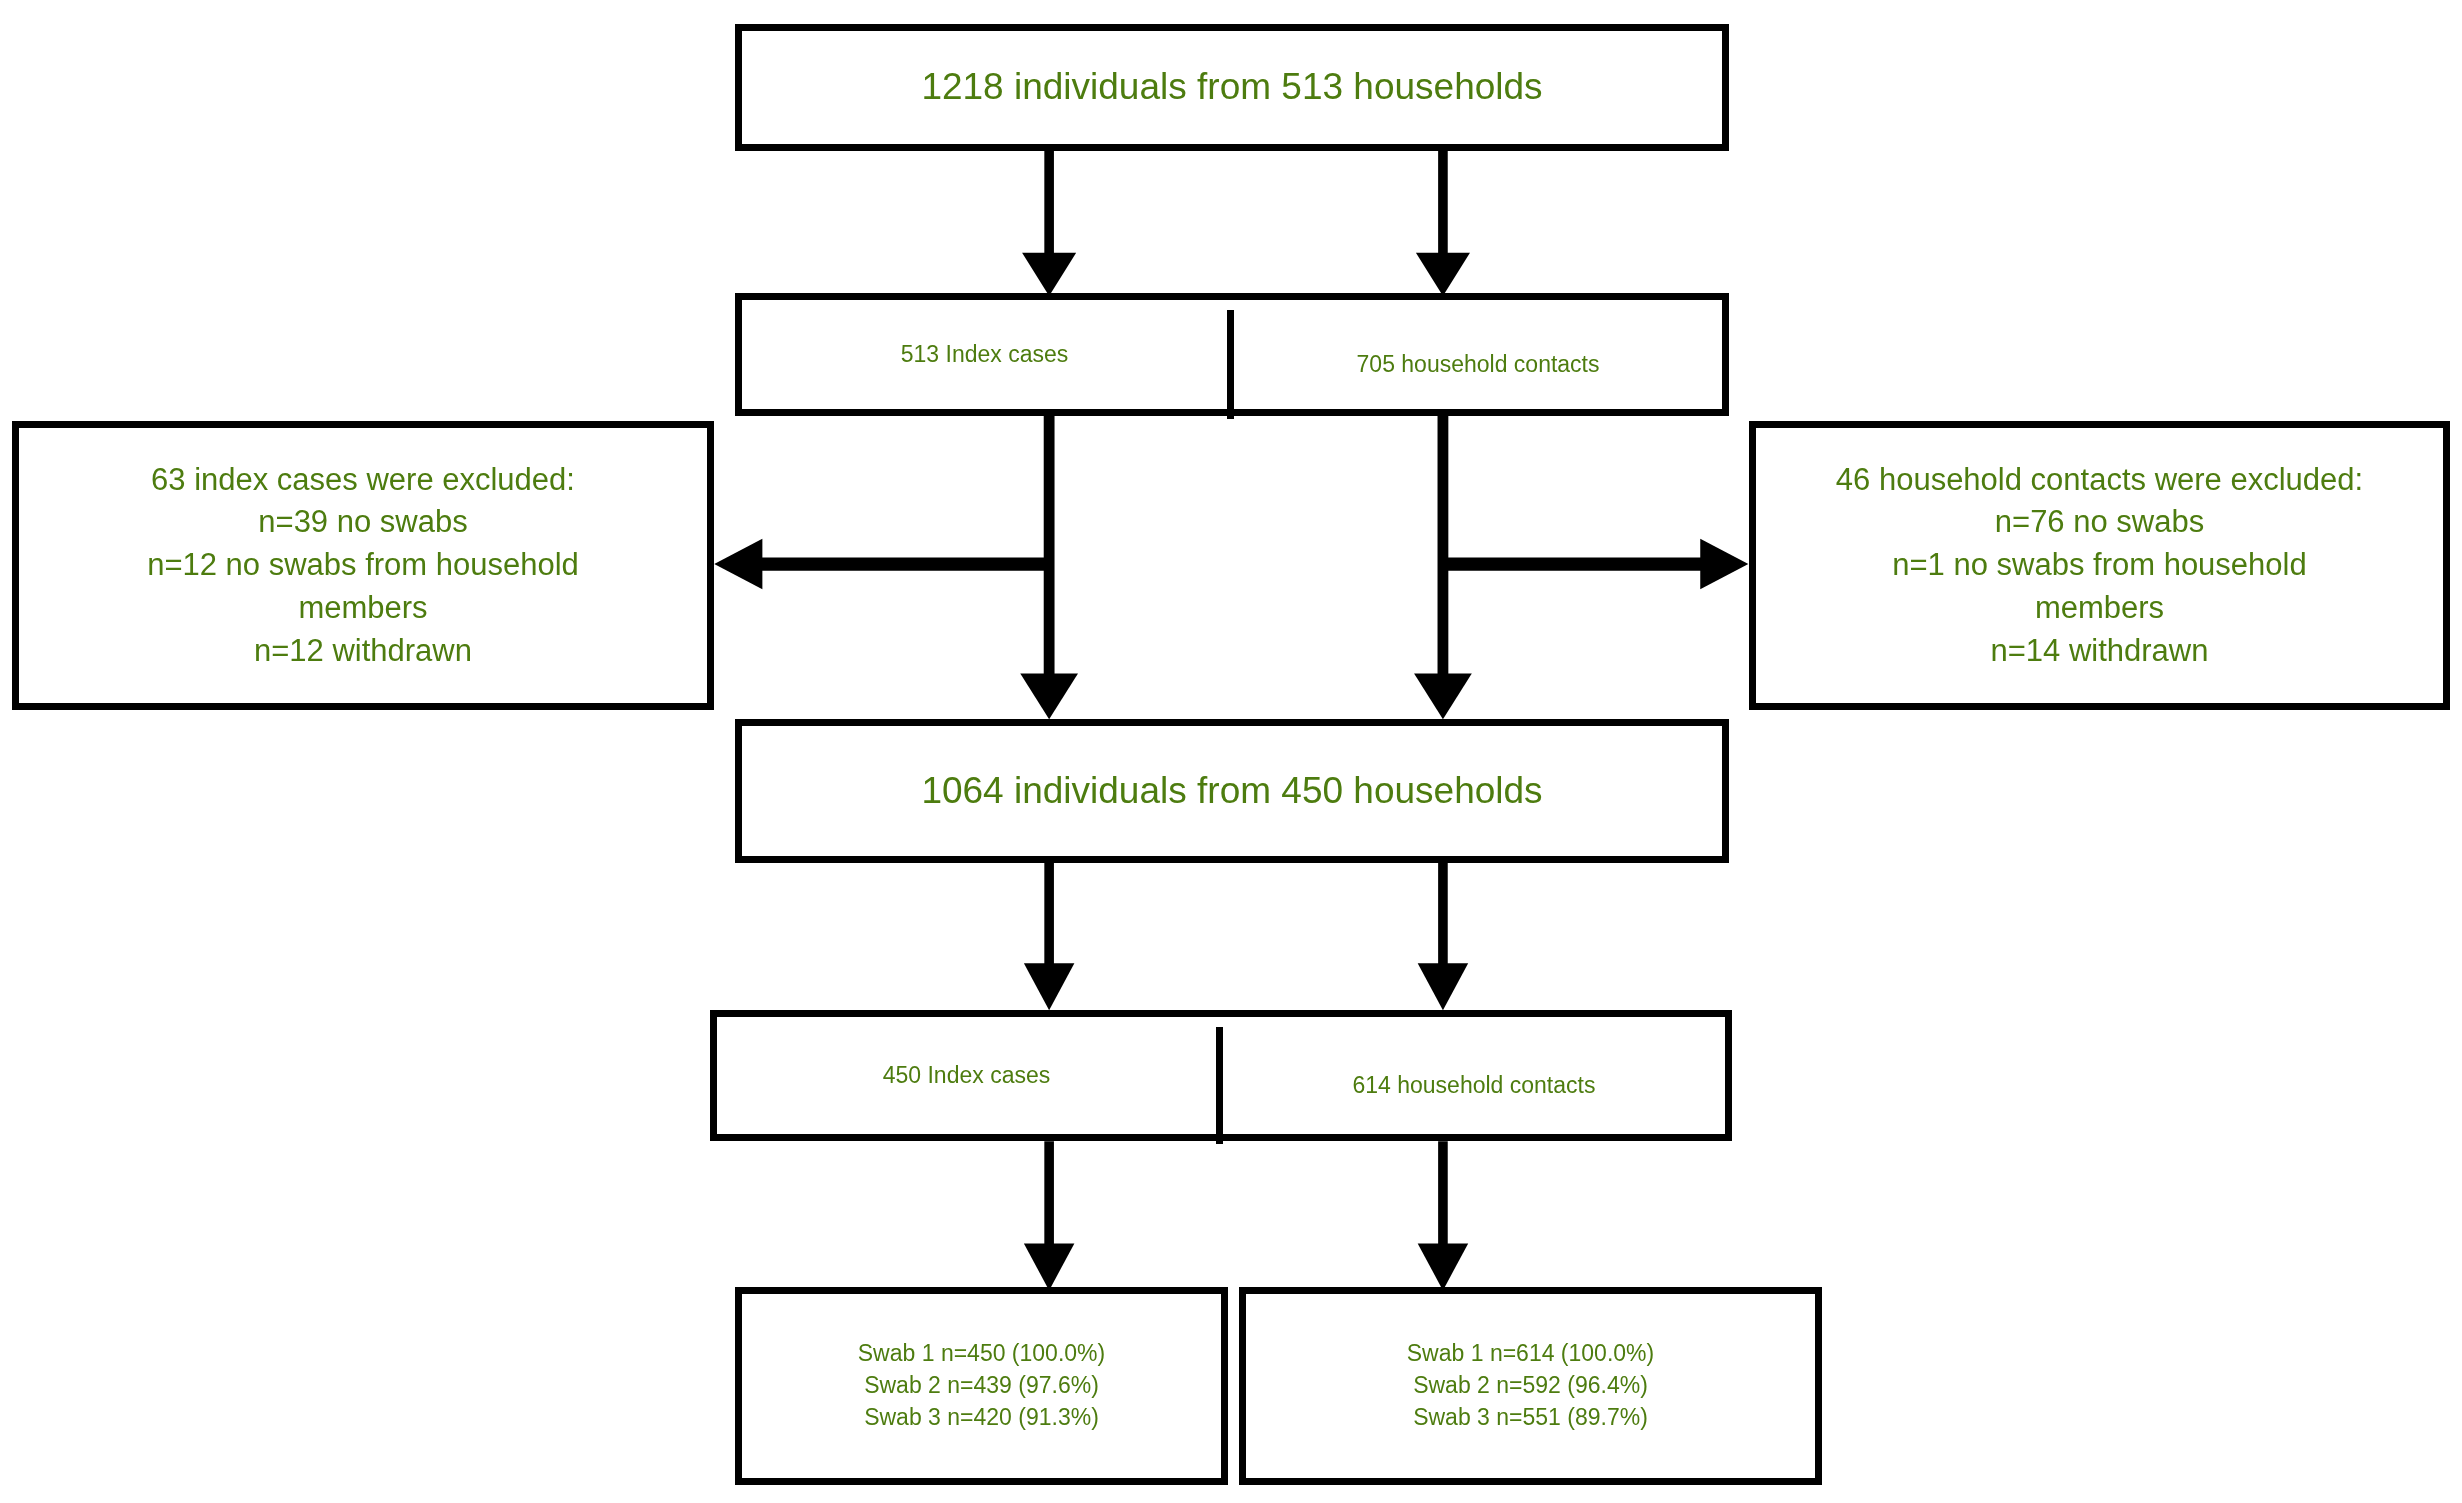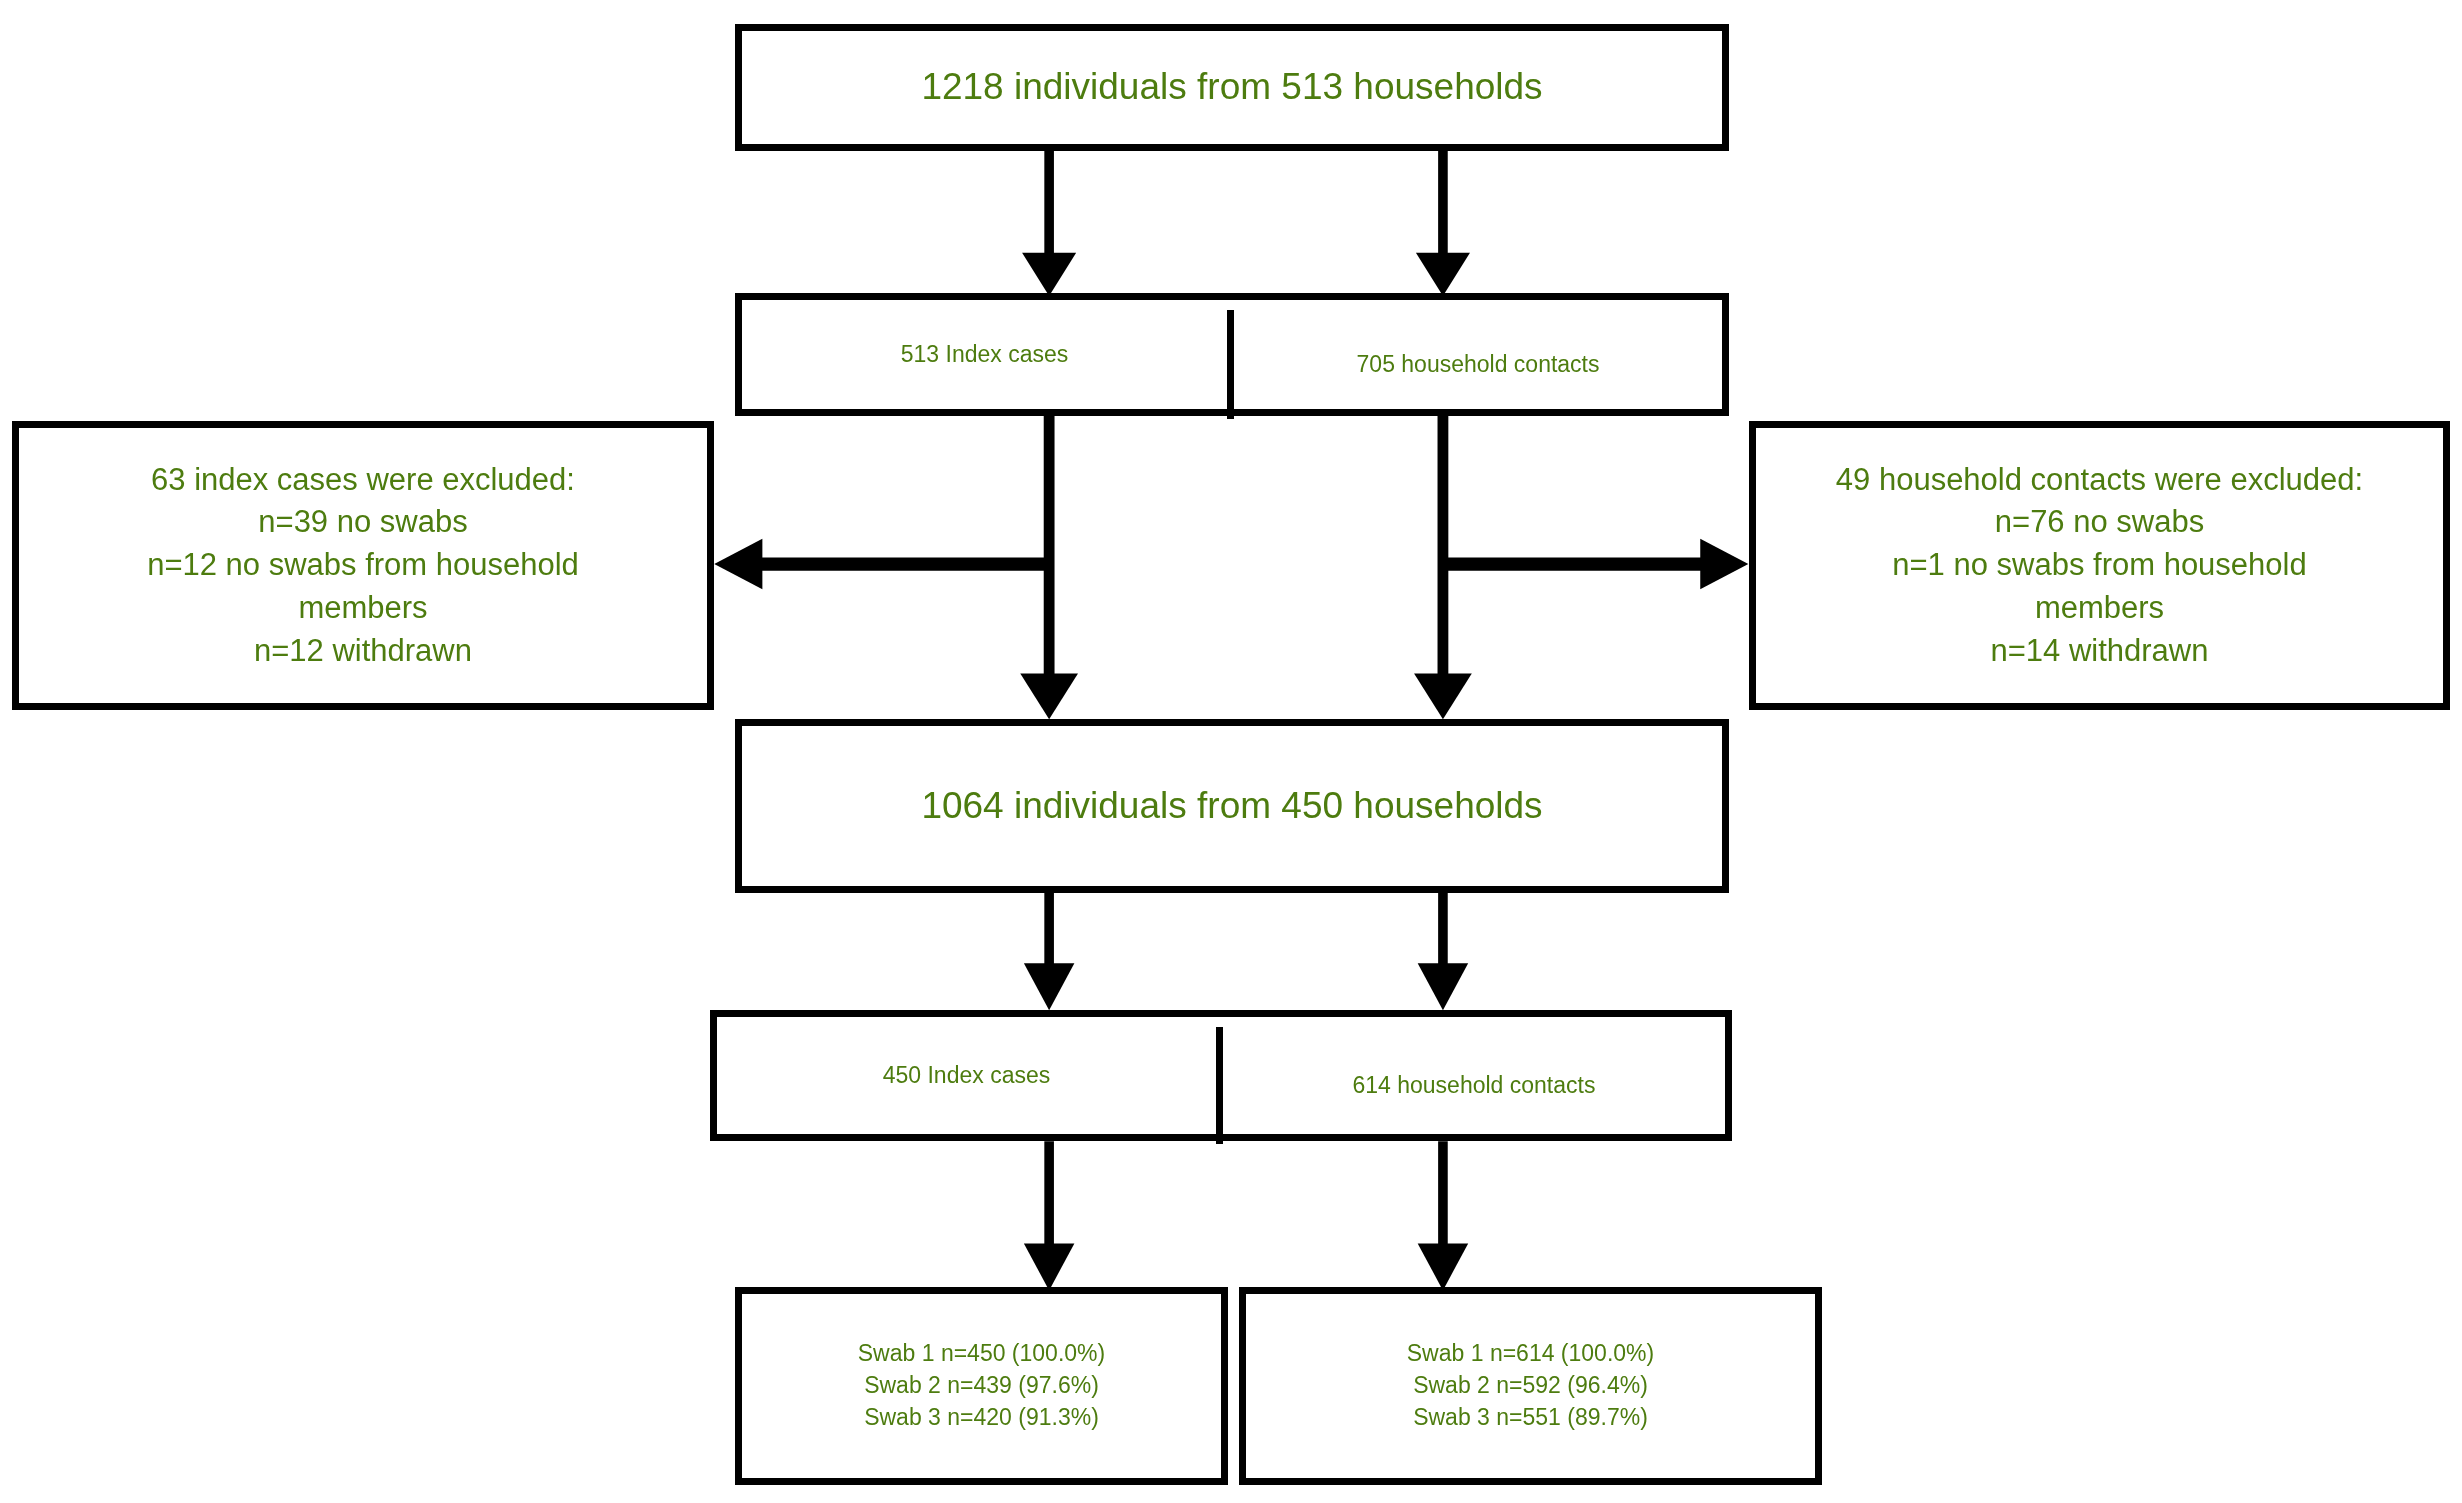--- a/index.html
+++ b/index.html
@@ -148,29 +148,29 @@
       <div>63 index cases were excluded:</div>
       <div>n=39 no swabs</div>
       <div>n=12 no swabs from household</div>
       <div>members</div>
       <div>n=12 withdrawn</div>
     </div>
   </div>
 
   <div class="node-box" style="left:1749px; top:421px; width:701px; height:289px;">
     <div class="node-text t-md multi-line wrap">
-      <div>49 household contacts were excluded:</div>
+      <div>46 household contacts were excluded:</div>
       <div>n=76 no swabs</div>
       <div>n=1 no swabs from household</div>
       <div>members</div>
       <div>n=14 withdrawn</div>
     </div>
   </div>
 
-  <div class="node-box" style="left:735px; top:719px; width:994px; height:174px;">
+  <div class="node-box" style="left:735px; top:719px; width:994px; height:144px;">
     <span class="node-text t-xl">1064 individuals from 450 households</span>
   </div>
 
   <div class="node-box split" style="left:710px; top:1010px; width:1022px; height:131px;">
     <div class="half" style="width:49.5%;">
       <span class="node-text t-lg">450 Index cases</span>
     </div>
     <div class="half right-half" style="width:50.5%;">
       <span class="node-text t-lg">614 household contacts</span>
     </div>

